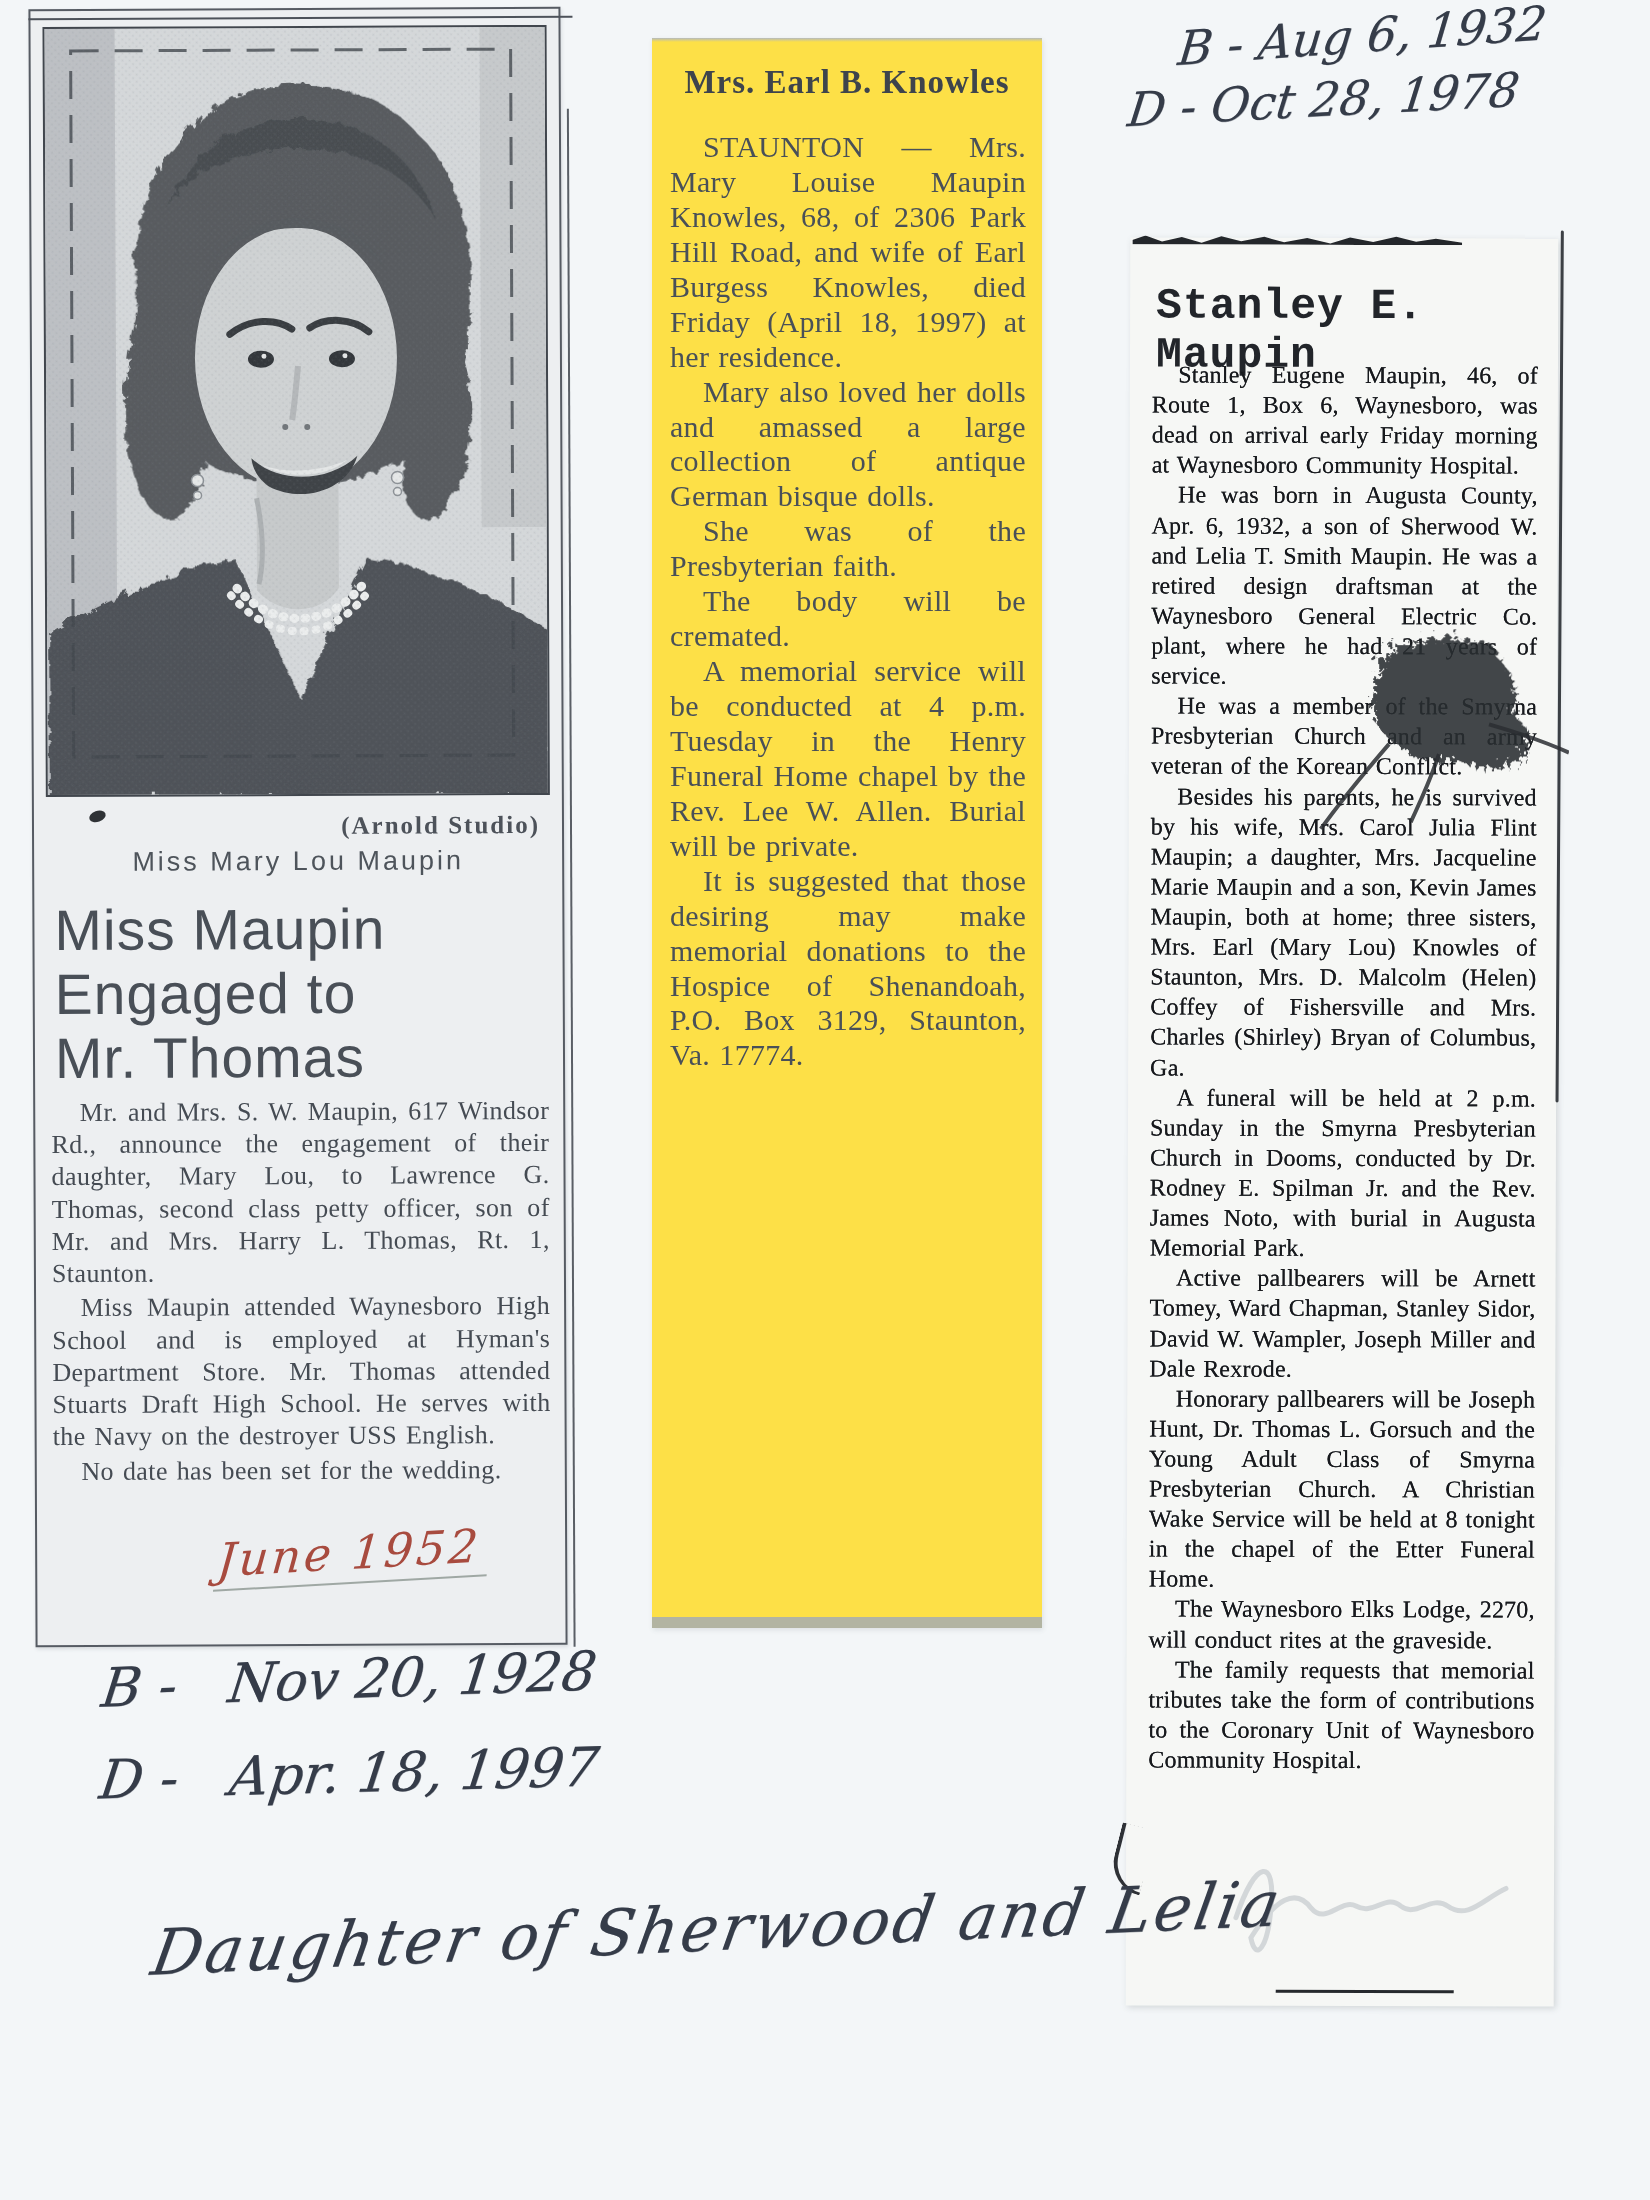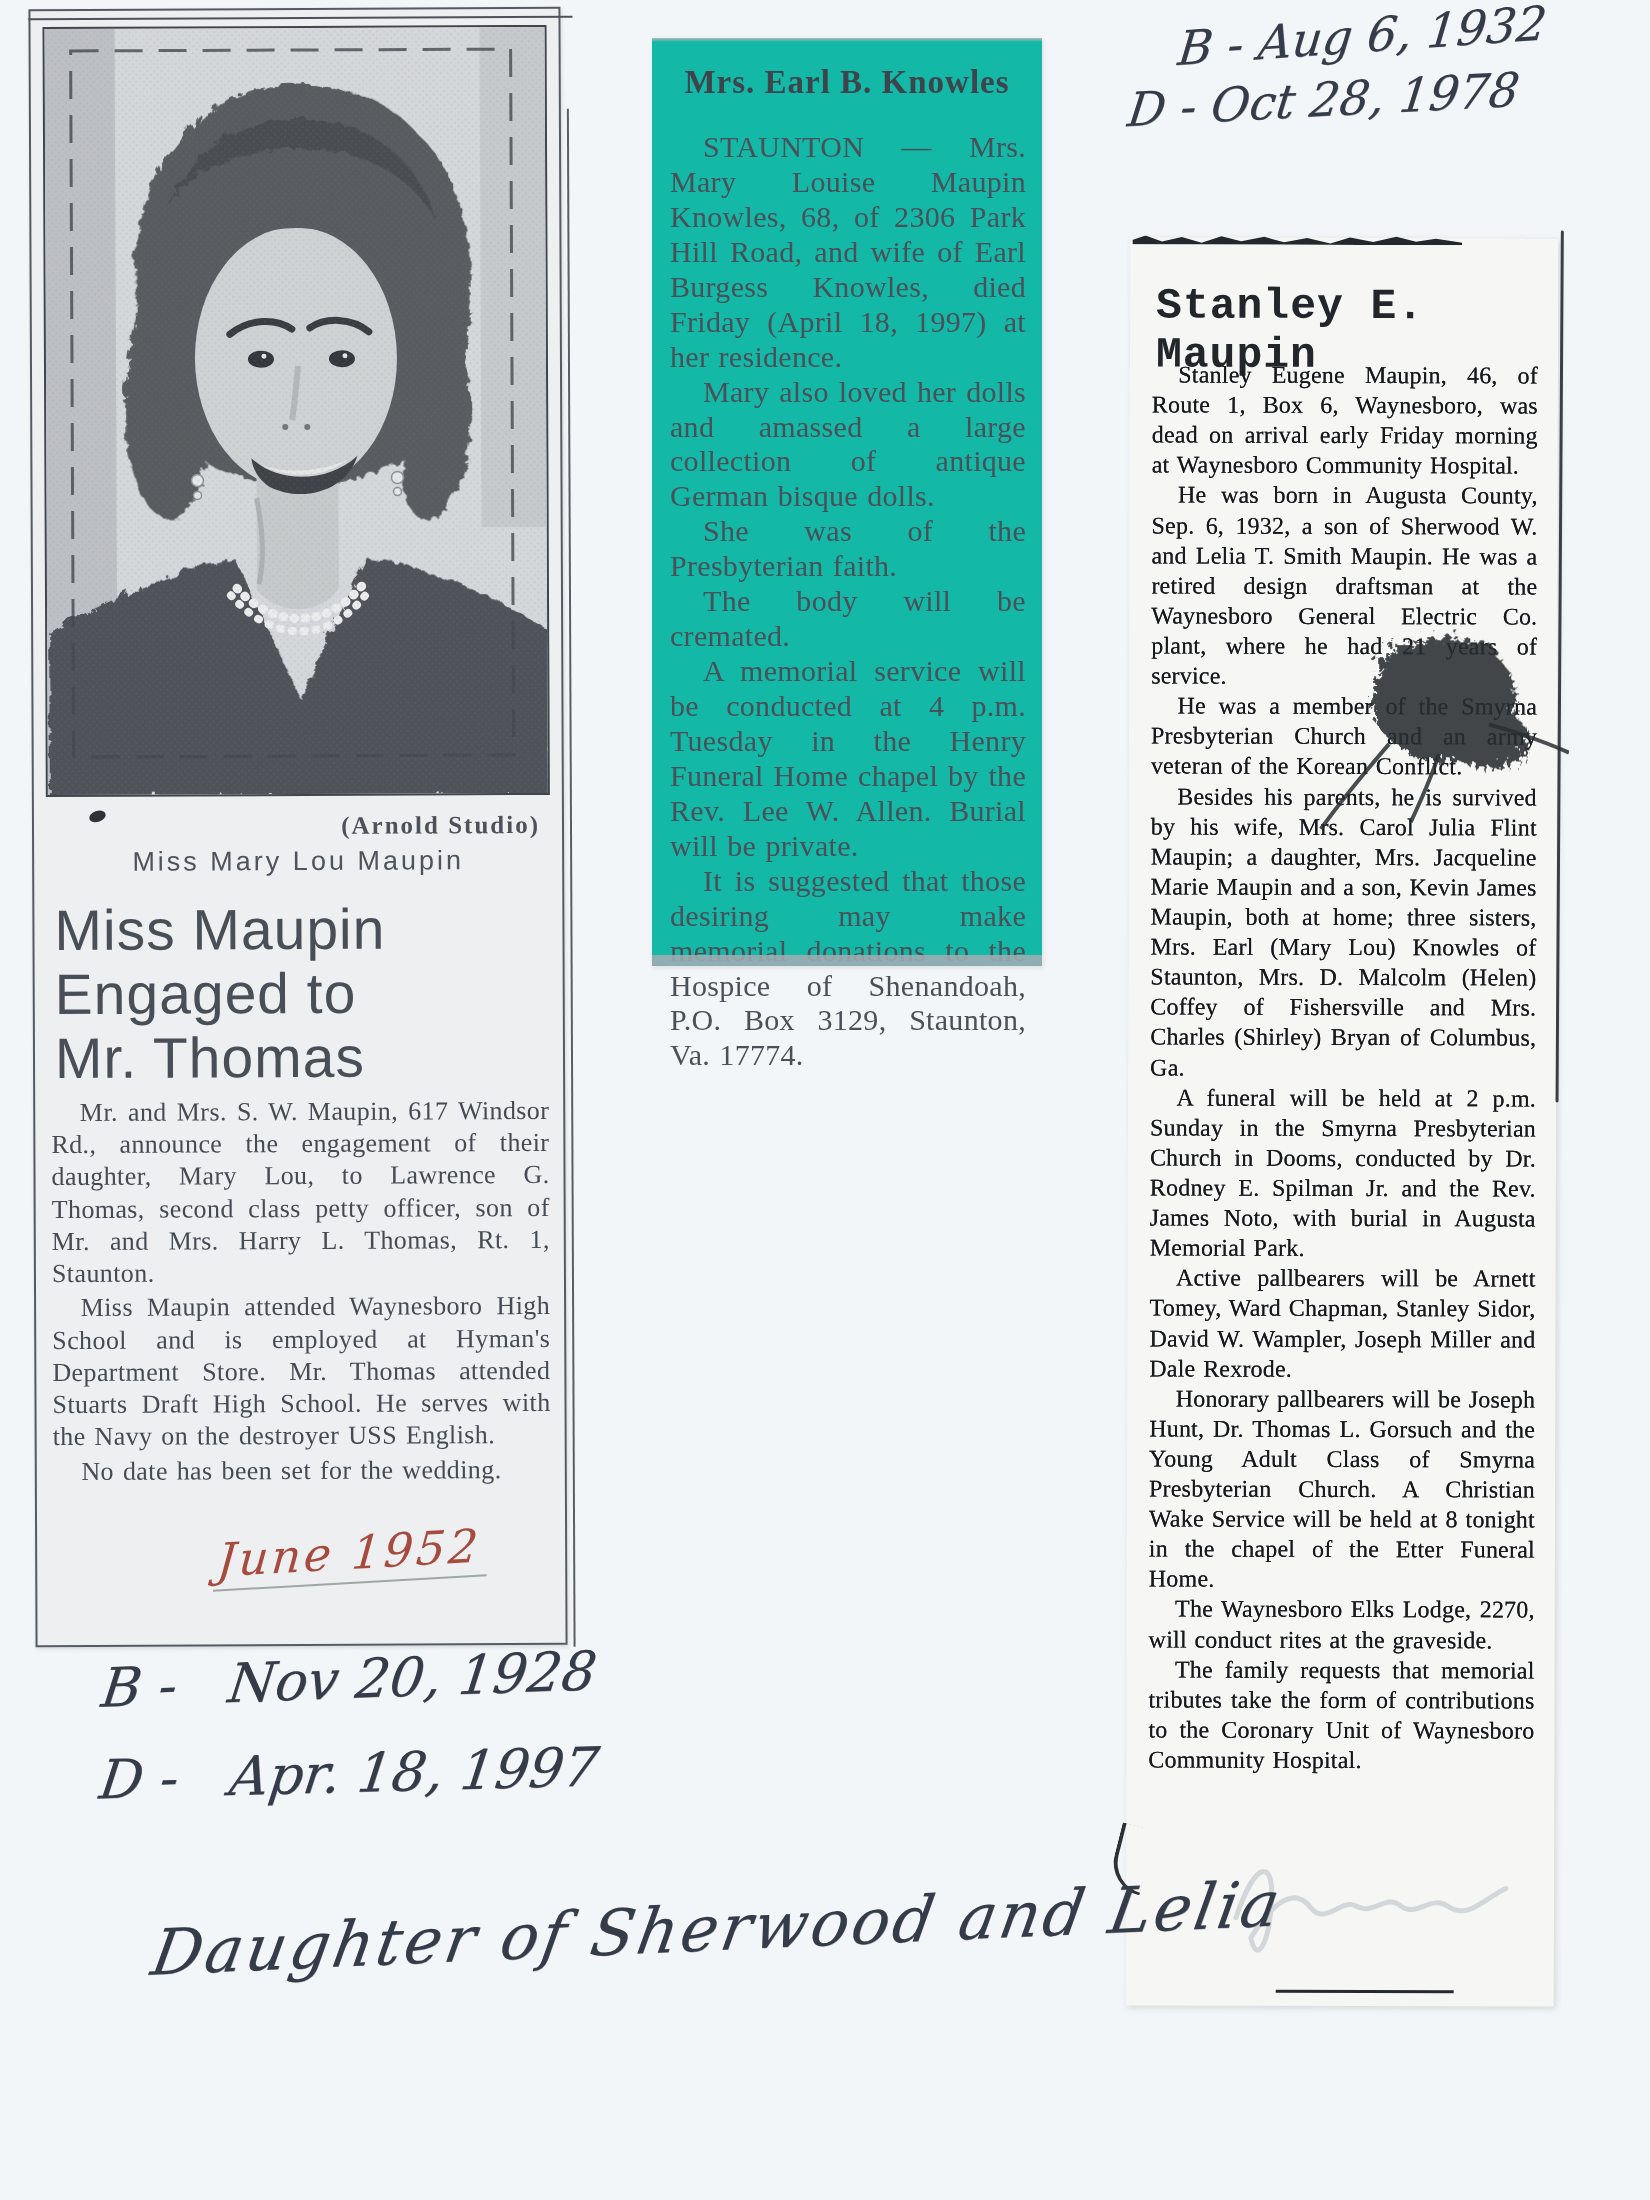--- a/index.html
+++ b/index.html
@@ -60,22 +60,22 @@
     position:absolute;left:178px;top:1516px;
     font-family:"DejaVu Serif", serif;font-style:italic;
     font-size:46px;color:#a84b3f;letter-spacing:3px;white-space:pre;
     transform:rotate(-3deg) skewX(-8deg);
     border-bottom:2px solid rgba(95,110,100,.55);
     padding:0 8px 2px 2px;
   }
 
   
   .clip-knowles{
-    position:absolute;left:652px;top:38px;width:390px;height:928px;
-    background:#14b8a6;
+    position:absolute;left:652px;top:38px;width:390px;height:1590px;
+    background:#fde047;
     box-shadow:1px 2px 5px rgba(60,70,80,.12);
   }
   .clip-knowles::before{
     content:"";position:absolute;left:0;right:0;top:0;height:4px;
     background:linear-gradient(to bottom,#b3bac0,rgba(179,186,192,0));
   }
   .clip-knowles::after{
     content:"";position:absolute;left:0;right:0;bottom:0;height:11px;
     background:#a5acb3;opacity:.85;
   }
@@ -246,21 +246,21 @@
 
   <div class="clip-stanley">
     <div class="torn-edge"></div>
     <div class="edge-line"></div>
 
     <div class="st-headline">Stanley E. Maupin</div>
 
     <div class="st-body np-body">
 
     <p>Stanley Eugene Maupin, 46, of Route 1, Box 6, Waynesboro, was dead on arrival early Friday morning at Waynesboro Community Hospital.</p>
-        <p>He was born in Augusta County, Sep. 6, 1932, a son of Sherwood W. and Lelia T. Smith Maupin. He was a retired design draftsman at the Waynesboro General Electric Co. plant, where he had 21 years of service.</p>
+        <p>He was born in Augusta County, Apr. 6, 1932, a son of Sherwood W. and Lelia T. Smith Maupin. He was a retired design draftsman at the Waynesboro General Electric Co. plant, where he had 21 years of service.</p>
         <p>He was a member of the Smyrna Presbyterian Church and an army veteran of the Korean Conflict.</p>
         <p>Besides his parents, he is survived by his wife, Mrs. Carol Julia Flint Maupin; a daughter, Mrs. Jacqueline Marie Maupin and a son, Kevin James Maupin, both at home; three sisters, Mrs. Earl (Mary Lou) Knowles of Staunton, Mrs. D. Malcolm (Helen) Coffey of Fishersville and Mrs. Charles (Shirley) Bryan of Columbus, Ga.</p>
         <p>A funeral will be held at 2 p.m. Sunday in the Smyrna Presbyterian Church in Dooms, conducted by Dr. Rodney E. Spilman Jr. and the Rev. James Noto, with burial in Augusta Memorial Park.</p>
         <p>Active pallbearers will be Arnett Tomey, Ward Chapman, Stanley Sidor, David W. Wampler, Joseph Miller and Dale Rexrode.</p>
         <p>Honorary pallbearers will be Joseph Hunt, Dr. Thomas L. Gorsuch and the Young Adult Class of Smyrna Presbyterian Church. A Christian Wake Service will be held at 8 tonight in the chapel of the Etter Funeral Home.</p>
         <p>The Waynesboro Elks Lodge, 2270, will conduct rites at the graveside.</p>
         <p>The family requests that memorial tributes take the form of contributions to the Coronary Unit of Waynesboro Community Hospital.</p>
       </div>
 
     <svg class="ink-blot" viewBox="0 0 250 240">

